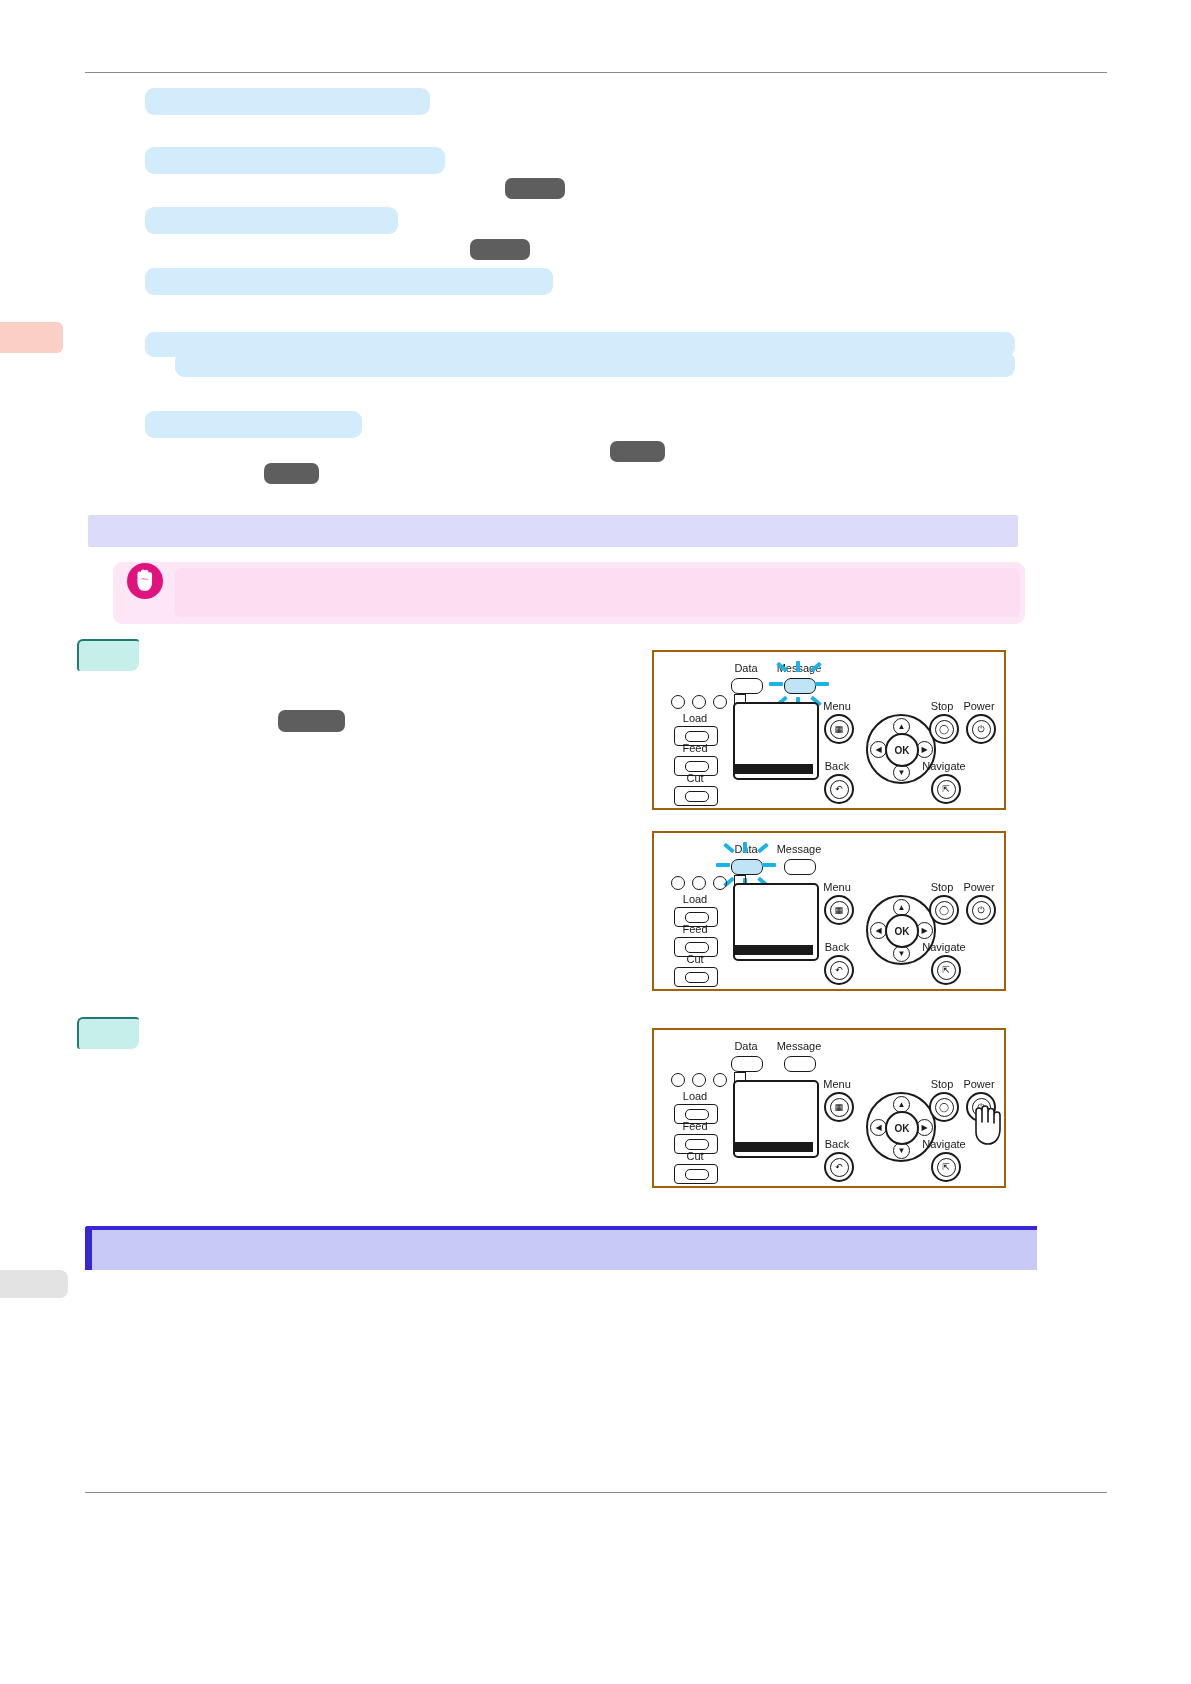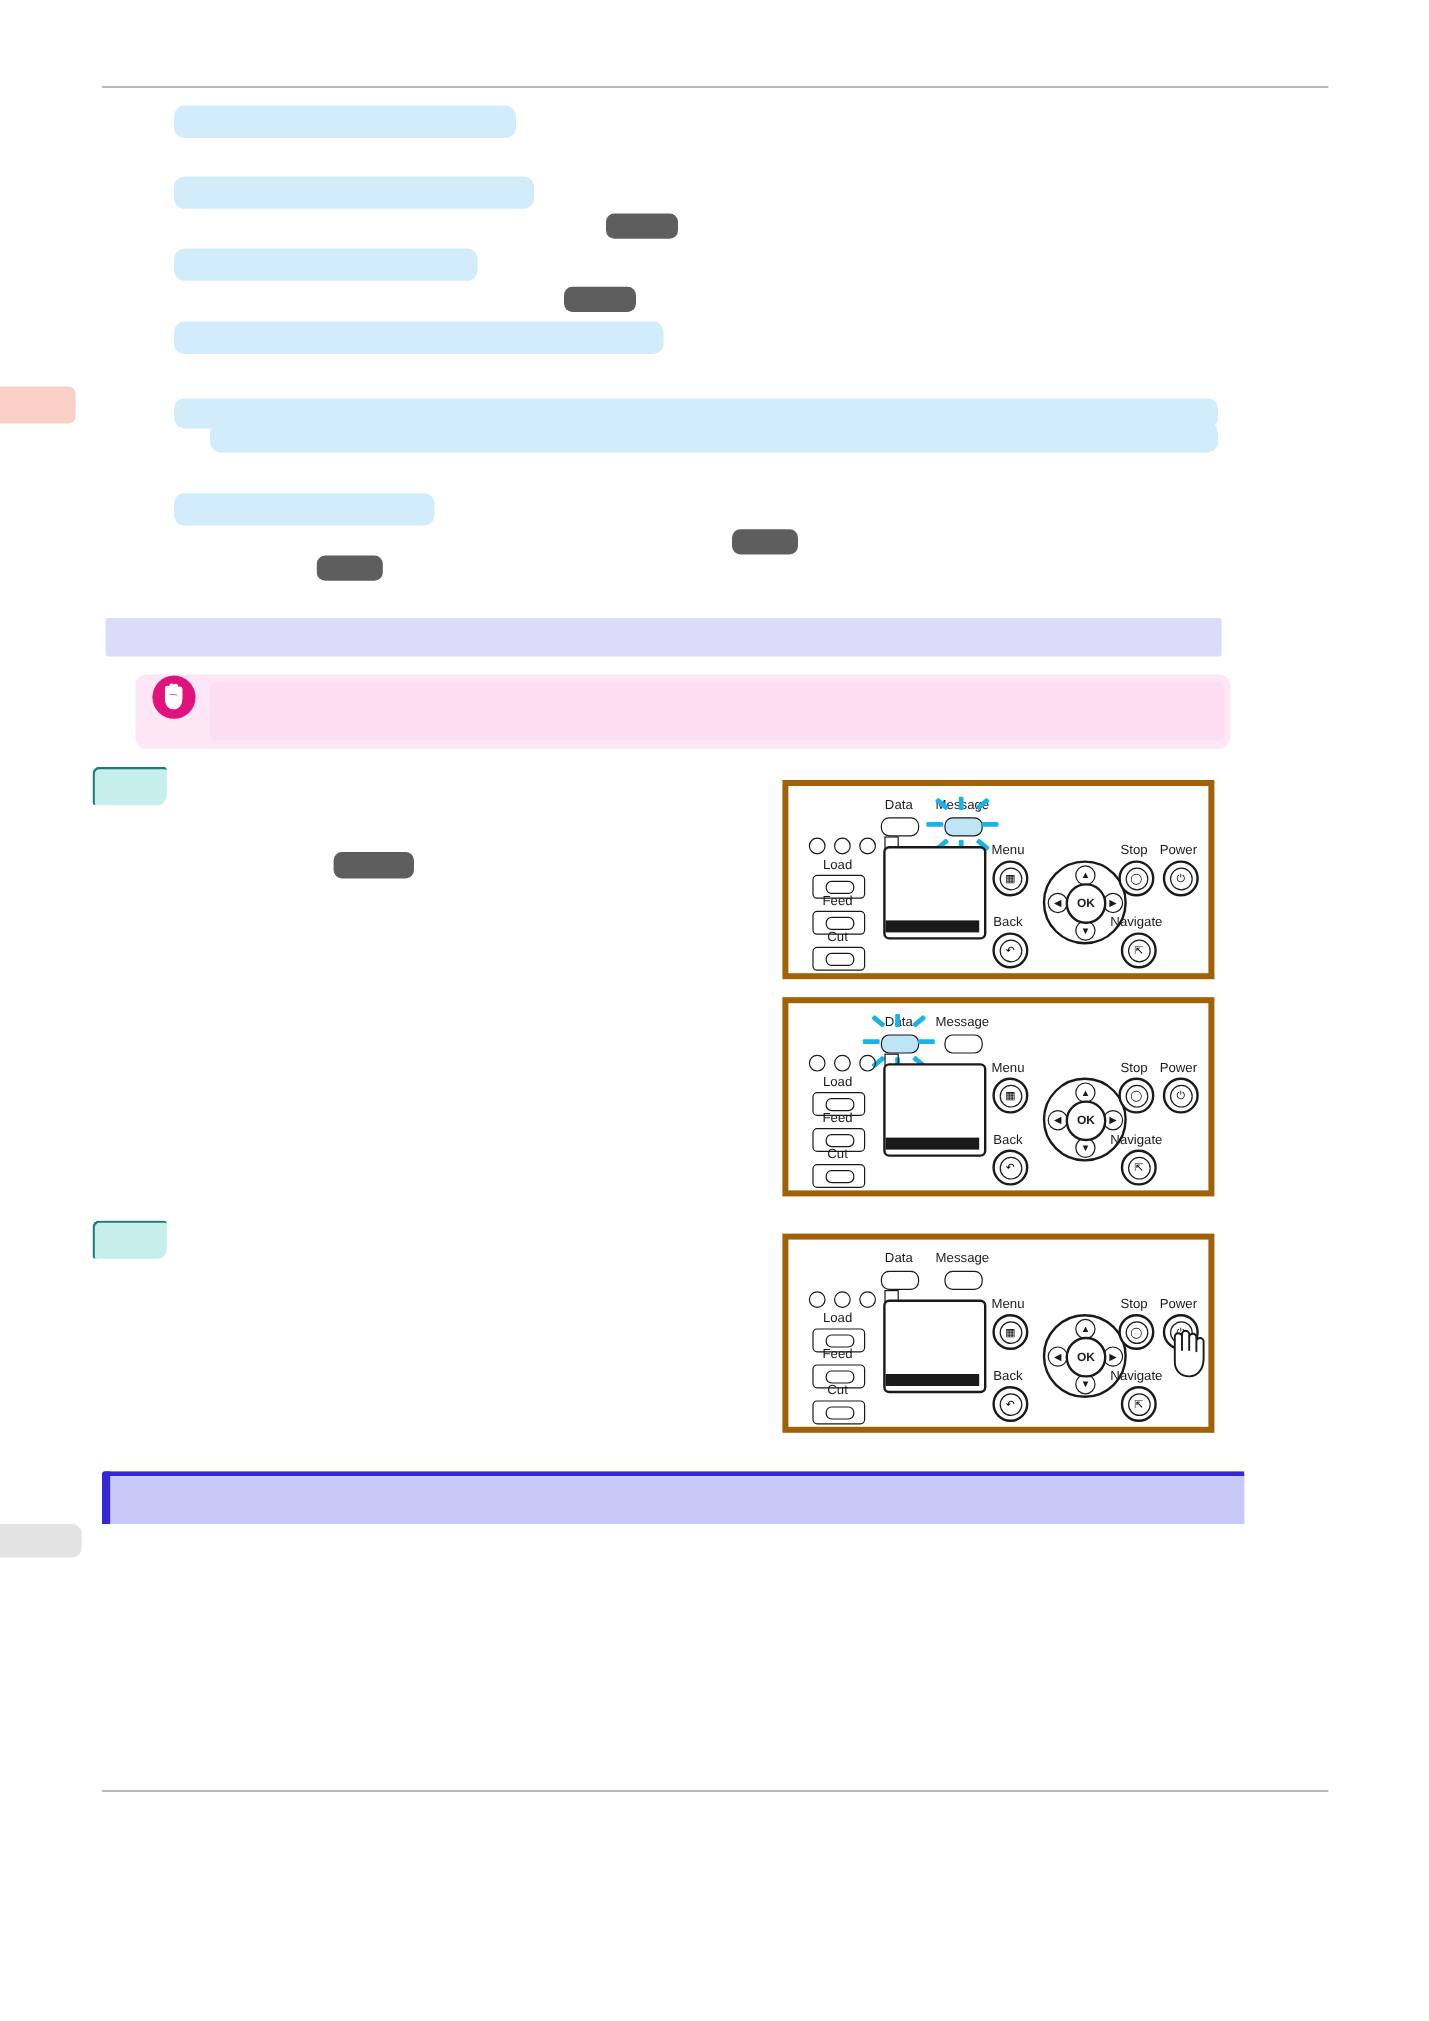--- a/index.html
+++ b/index.html
@@ -37,21 +37,21 @@
   .caution-icon{position:absolute;left:127px;top:563px;width:36px;height:36px;
       border-radius:50%;background:#e0127e;}
   .caution-icon svg{position:absolute;left:7px;top:5px;}
 
   
   .step-badge{position:absolute;width:60px;height:30px;background:#c6eeea;
       border-left:2px solid #1d7a74;border-top:2px solid #1d7a74;
       border-radius:6px 3px 8px 3px;}
 
   
-  .panel{position:absolute;background:#ffffff;border:5px solid #a16207;}
+  .panel{position:absolute;background:#ffffff;border:2px solid #a16207;}
   .panel-label{position:absolute;font-size:11px;color:#1a1a1a;
       font-family:"Liberation Sans", sans-serif;white-space:nowrap;}
   .led{position:absolute;width:30px;height:14px;border:1.6px solid #1a1a1a;
       border-radius:7px;background:#ffffff;}
   .led.lit{background:#bfe4f6;}
   .lcd{position:absolute;border:2px solid #1a1a1a;border-radius:5px;background:#fff;}
   .lcd-bar{position:absolute;background:#1a1a1a;}
   .btn-ob{position:absolute;width:42px;height:18px;border:1.6px solid #1a1a1a;
       border-radius:4px;background:#fff;}
   .btn-ob::after{content:"";position:absolute;left:10px;top:4px;width:22px;height:9px;

